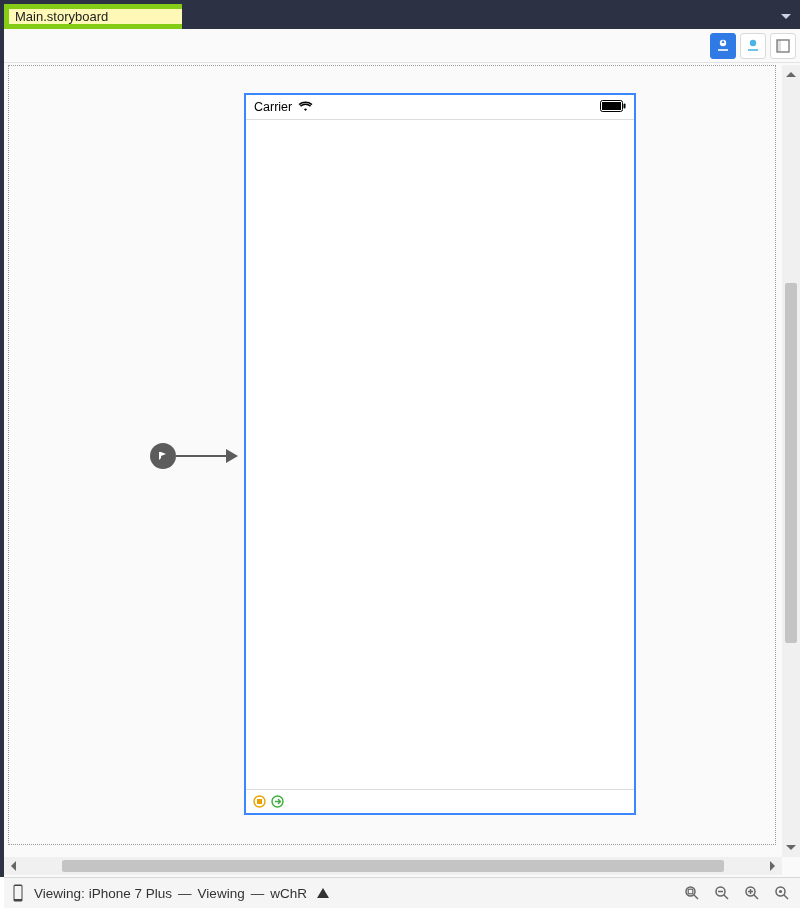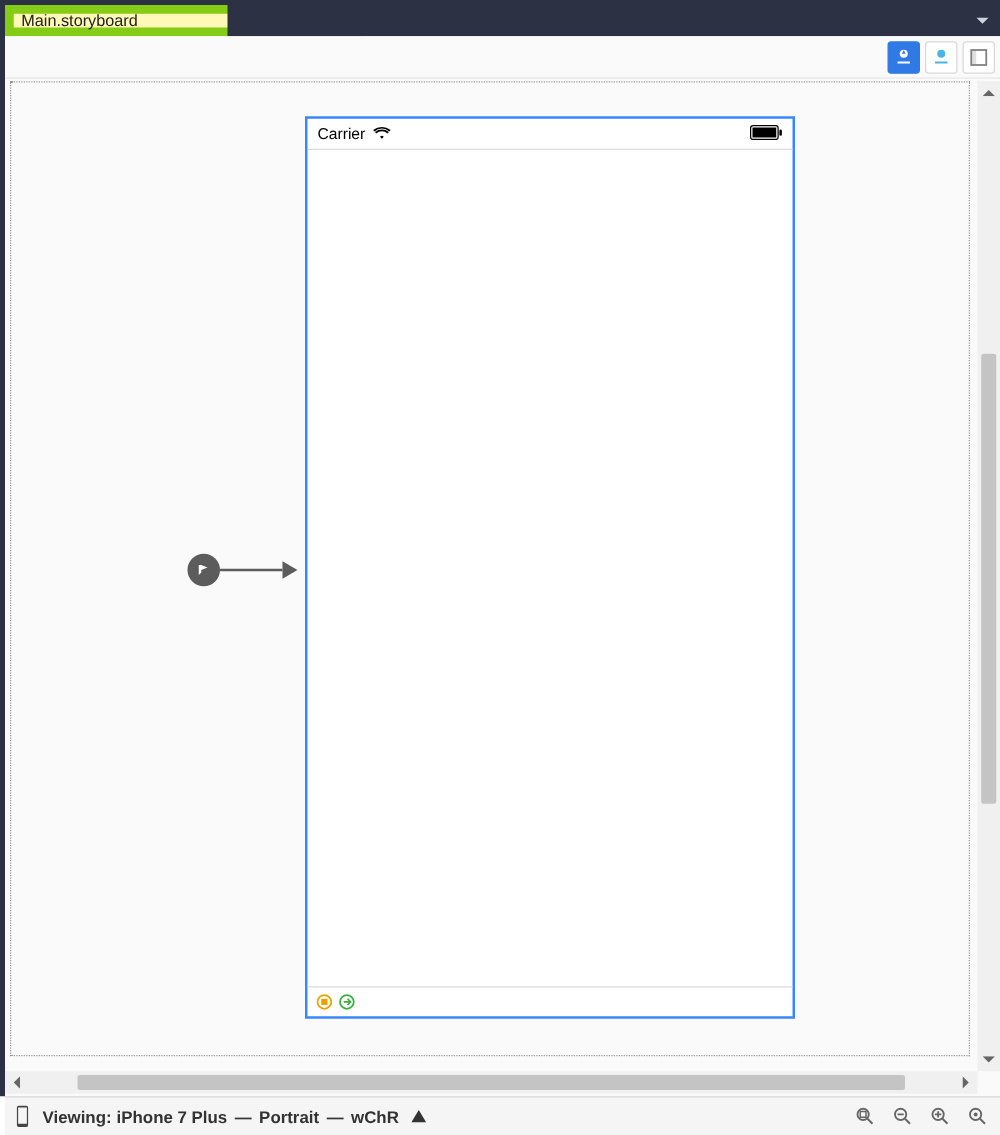--- a/index.html
+++ b/index.html
@@ -8,21 +8,21 @@
   
   .frame   { position:relative; width:800px; height:908px; }
   .topbar  { position:absolute; top:0; left:0; right:0; height:4px; background:#2c3143; }
   .leftbar { position:absolute; top:0; left:0; width:4px; height:877px; background:#2c3143; }
 
   
   .tab {
     position:absolute; top:4px; left:4px;
     height:25px; min-width:178px;
     background:#fff8b6;
-    border:7px solid #84cc16;
+    border:5px solid #84cc16;
     display:flex; align-items:center;
     padding:0 6px;
     font-size:13px; color:#222;gap:44px;
   }
   .tab .spacer { flex:1; }
   .tab .icon-btn { width:14px; height:14px; display:flex; align-items:center; justify-content:center; margin-left:4px; cursor:pointer; color:#555; }
 
   .tab-row-rest {
     position:absolute; top:4px; left:182px; right:0; height:25px;
     background:#2c3143;
@@ -103,21 +103,21 @@
     border-top:1px solid #dcdcdc;
     display:flex; align-items:center; gap:4px; padding:0 6px;
   }
   .mini-icon { width:14px; height:14px; display:flex; align-items:center; justify-content:center; cursor:pointer; }
 
   
   .bottom {
     position:absolute; left:4px; right:0; bottom:0; height:31px;
     background:#f5f5f5; border-top:1px solid #d8d8d8;
     display:flex; align-items:center; padding:0 8px;
-    font-size:13.5px; color:#333;font-weight:bold;
+    font-size:13.5px; color:#333;
   }
   .bottom .device-icon { width:12px; height:20px; margin-right:10px; display:flex; align-items:center; justify-content:center; }
   .bottom .right-tools { margin-left:auto; display:flex; gap:10px; }
   .bottom .zbtn { width:20px; height:20px; display:flex; align-items:center; justify-content:center; color:#666; cursor:pointer; }
   .disclosure { margin-left:10px; color:#333; }
 </style>
 </head>
 <body>
 
 <div class="frame">
@@ -253,21 +253,21 @@
     <span class="device-icon">
       <svg width="10" height="18" viewBox="0 0 10 18">
           <rect x="0.5" y="0.5" width="9" height="17" rx="1.5" fill="#444"></rect>
           <rect x="1.5" y="2" width="7" height="13" fill="#f5f5f5"></rect>
         </svg>
     </span>
     <span>Viewing:</span>
     <span style="width:4px"></span>
     <span>iPhone 7 Plus</span>
     <span style="padding:0 6px;">—</span>
-    <span>Portrait</span>
+    <span>Viewing</span>
     <span style="padding:0 6px;">—</span>
     <span>wChR</span>
     <span class="disclosure">
       <svg width="12" height="10" viewBox="0 0 12 10">
           <path d="M0 10L6 0l6 10z" fill="#333"></path>
         </svg>
     </span>
 
     <div class="right-tools">
       <span class="zbtn">

